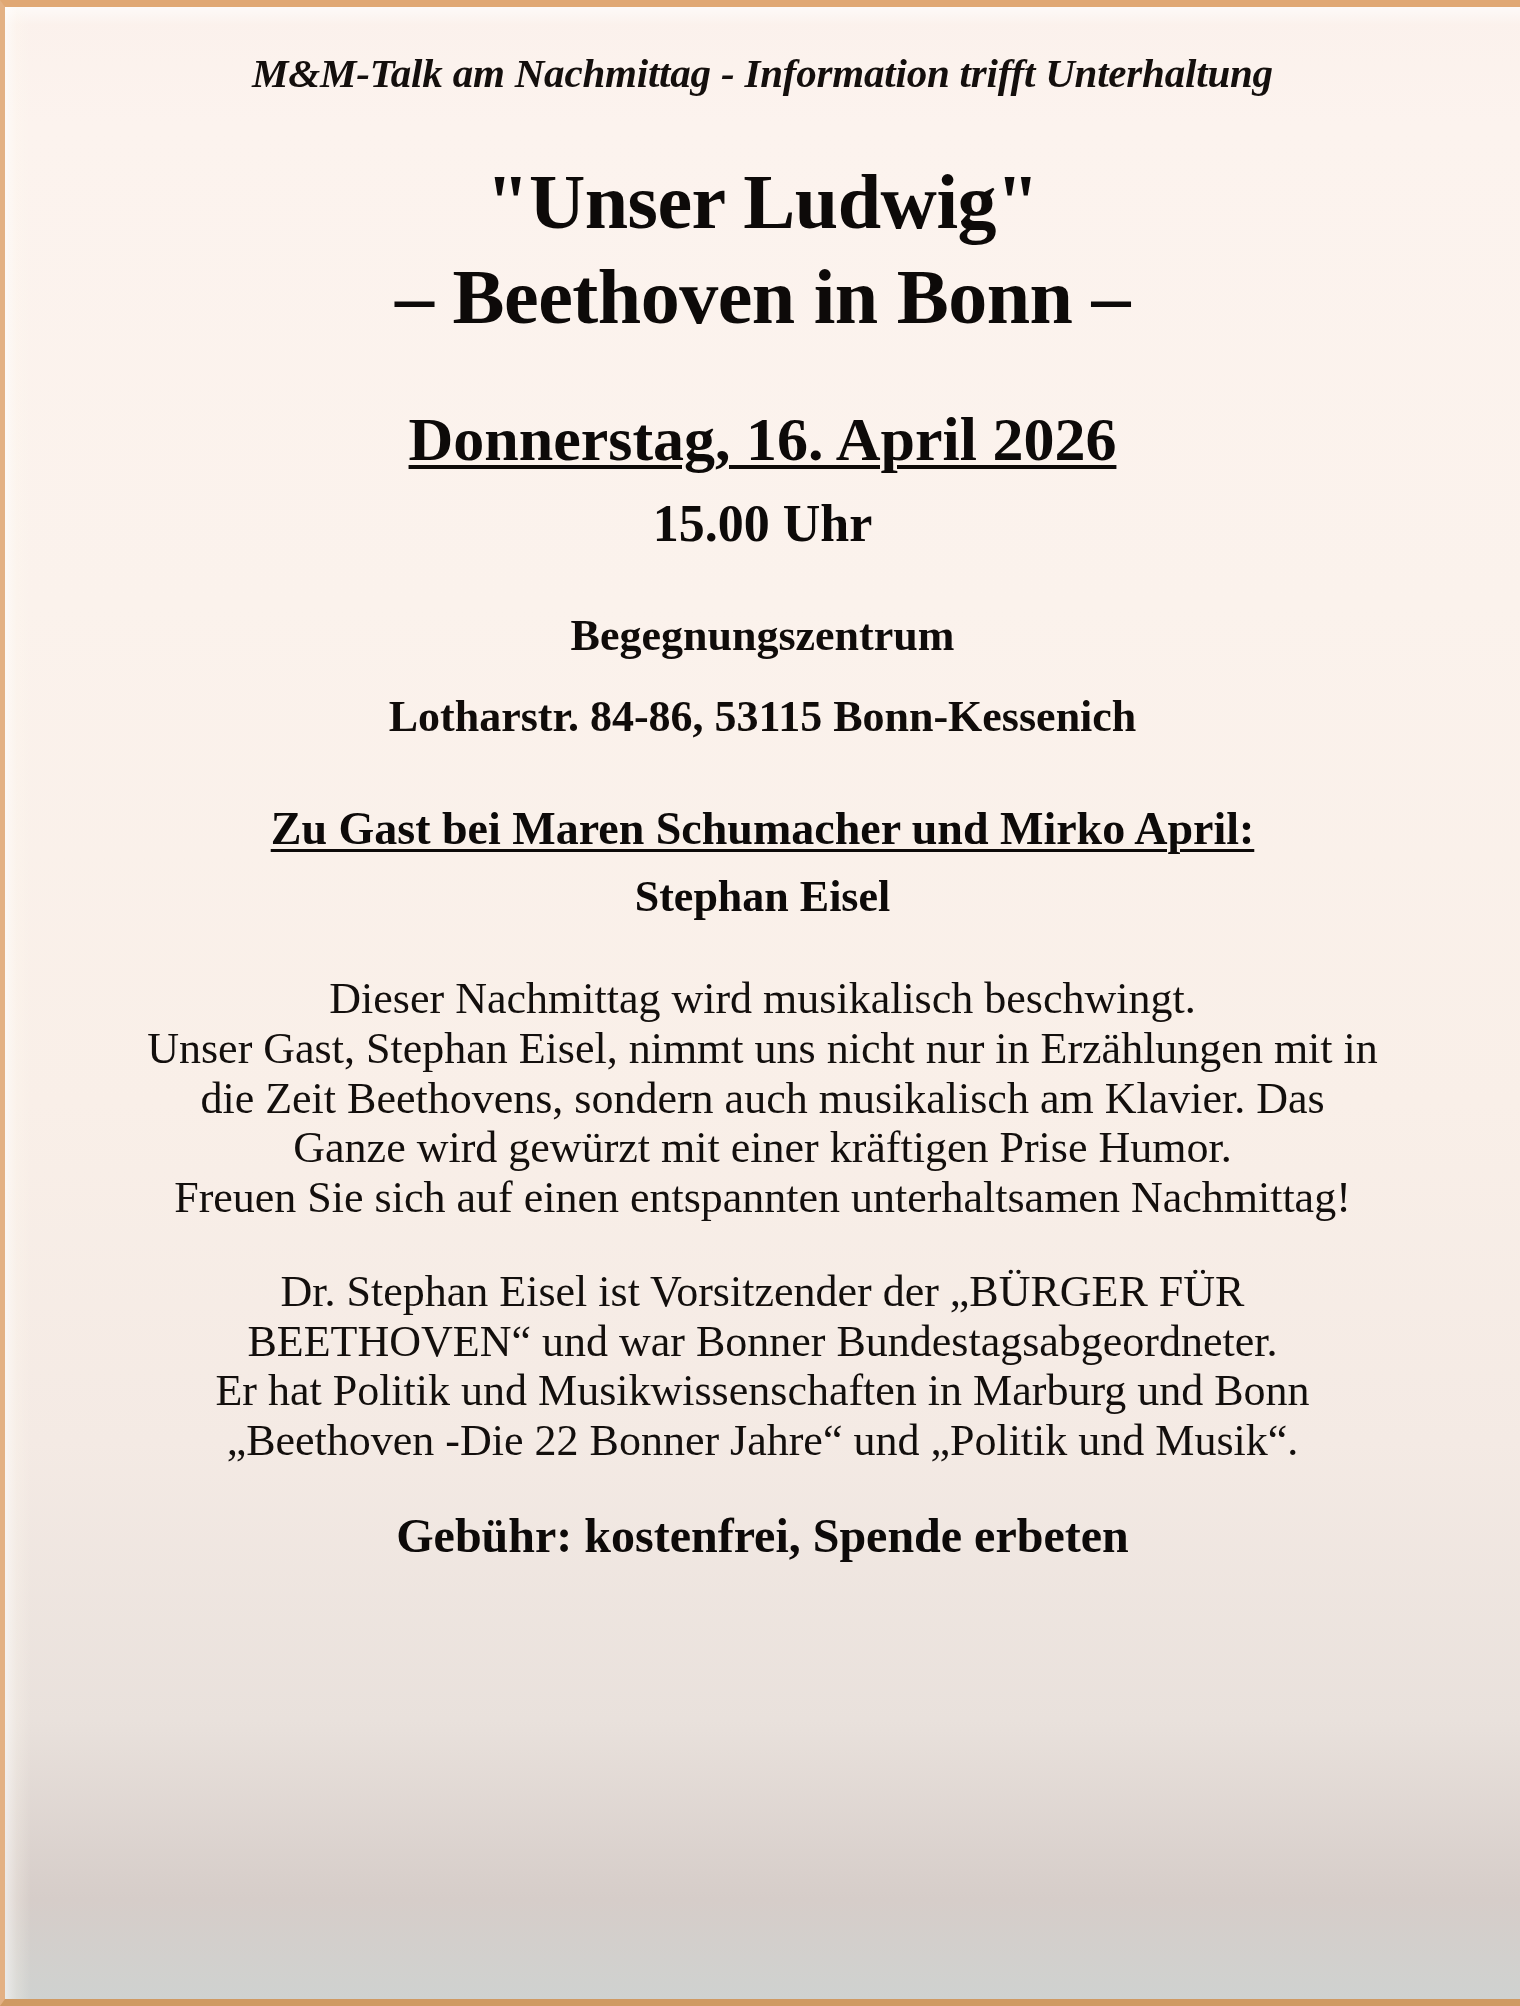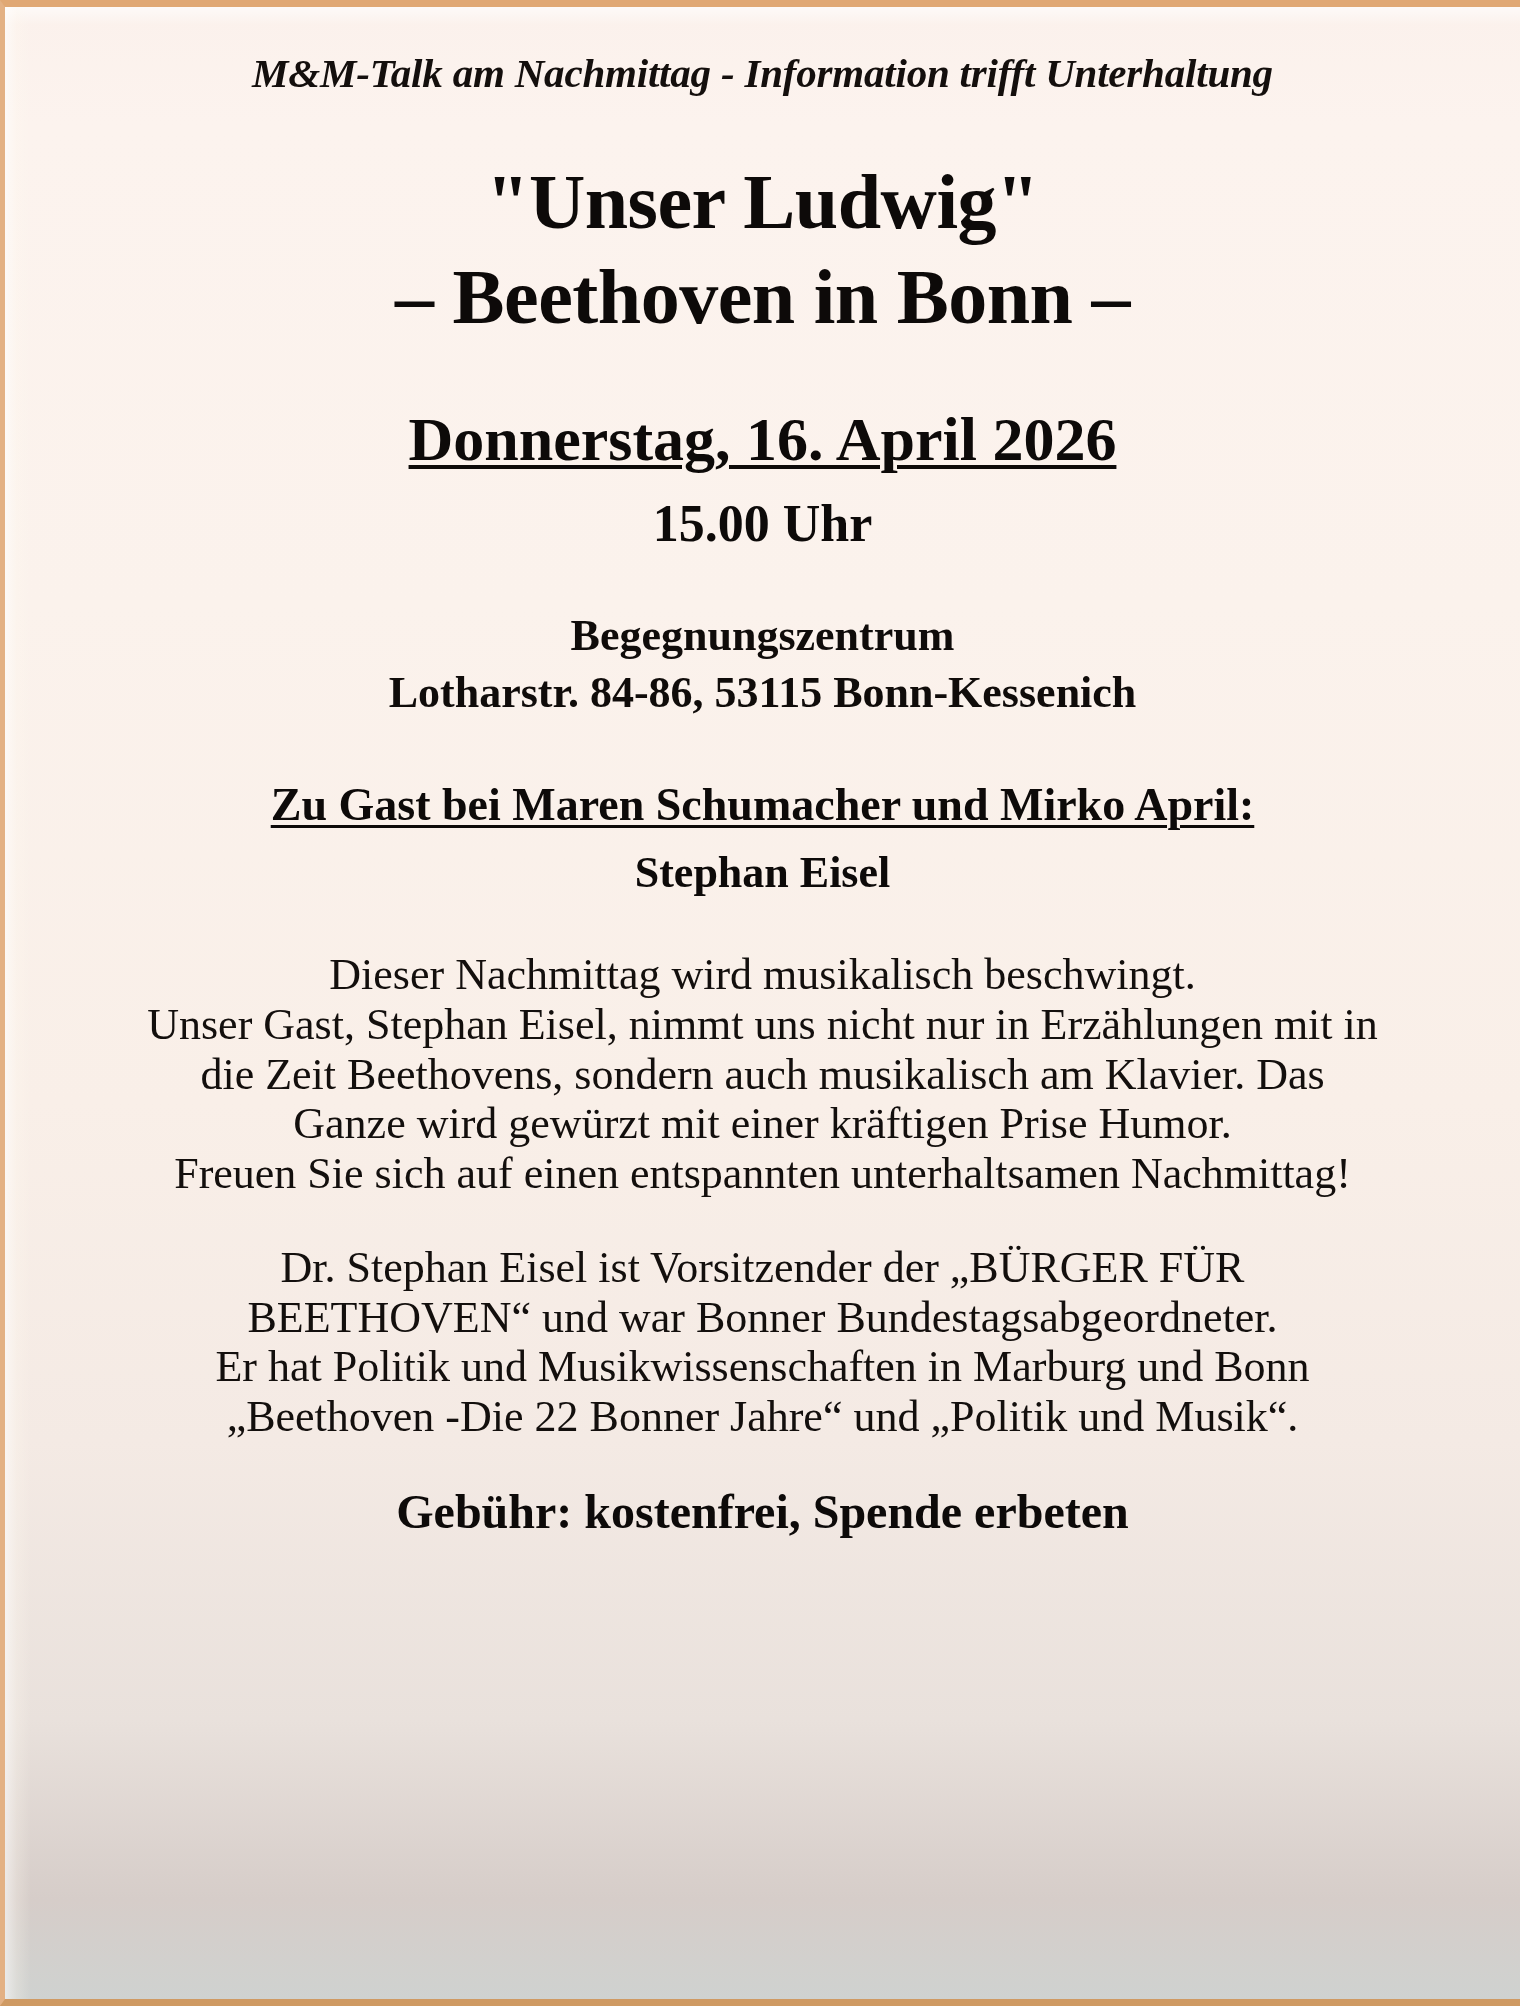--- a/index.html
+++ b/index.html
@@ -118,21 +118,21 @@
     line-height: 1.1;
   }
 
   .venue {
     font-size: 44px;
     font-weight: bold;
     color: #100c0a;
     line-height: 1.28;
     margin: 56px 0 0 0;
   }
-  .venue div { display: block; }
+  .venue div { display: block; margin-top: 24px; }
 
   .guest-head {
     font-size: 46px;
     font-weight: bold;
     color: #0d0a09;
     margin: 58px 0 0 0;
     line-height: 1.15;
   }
   .guest-head .u {
     text-decoration: underline;

